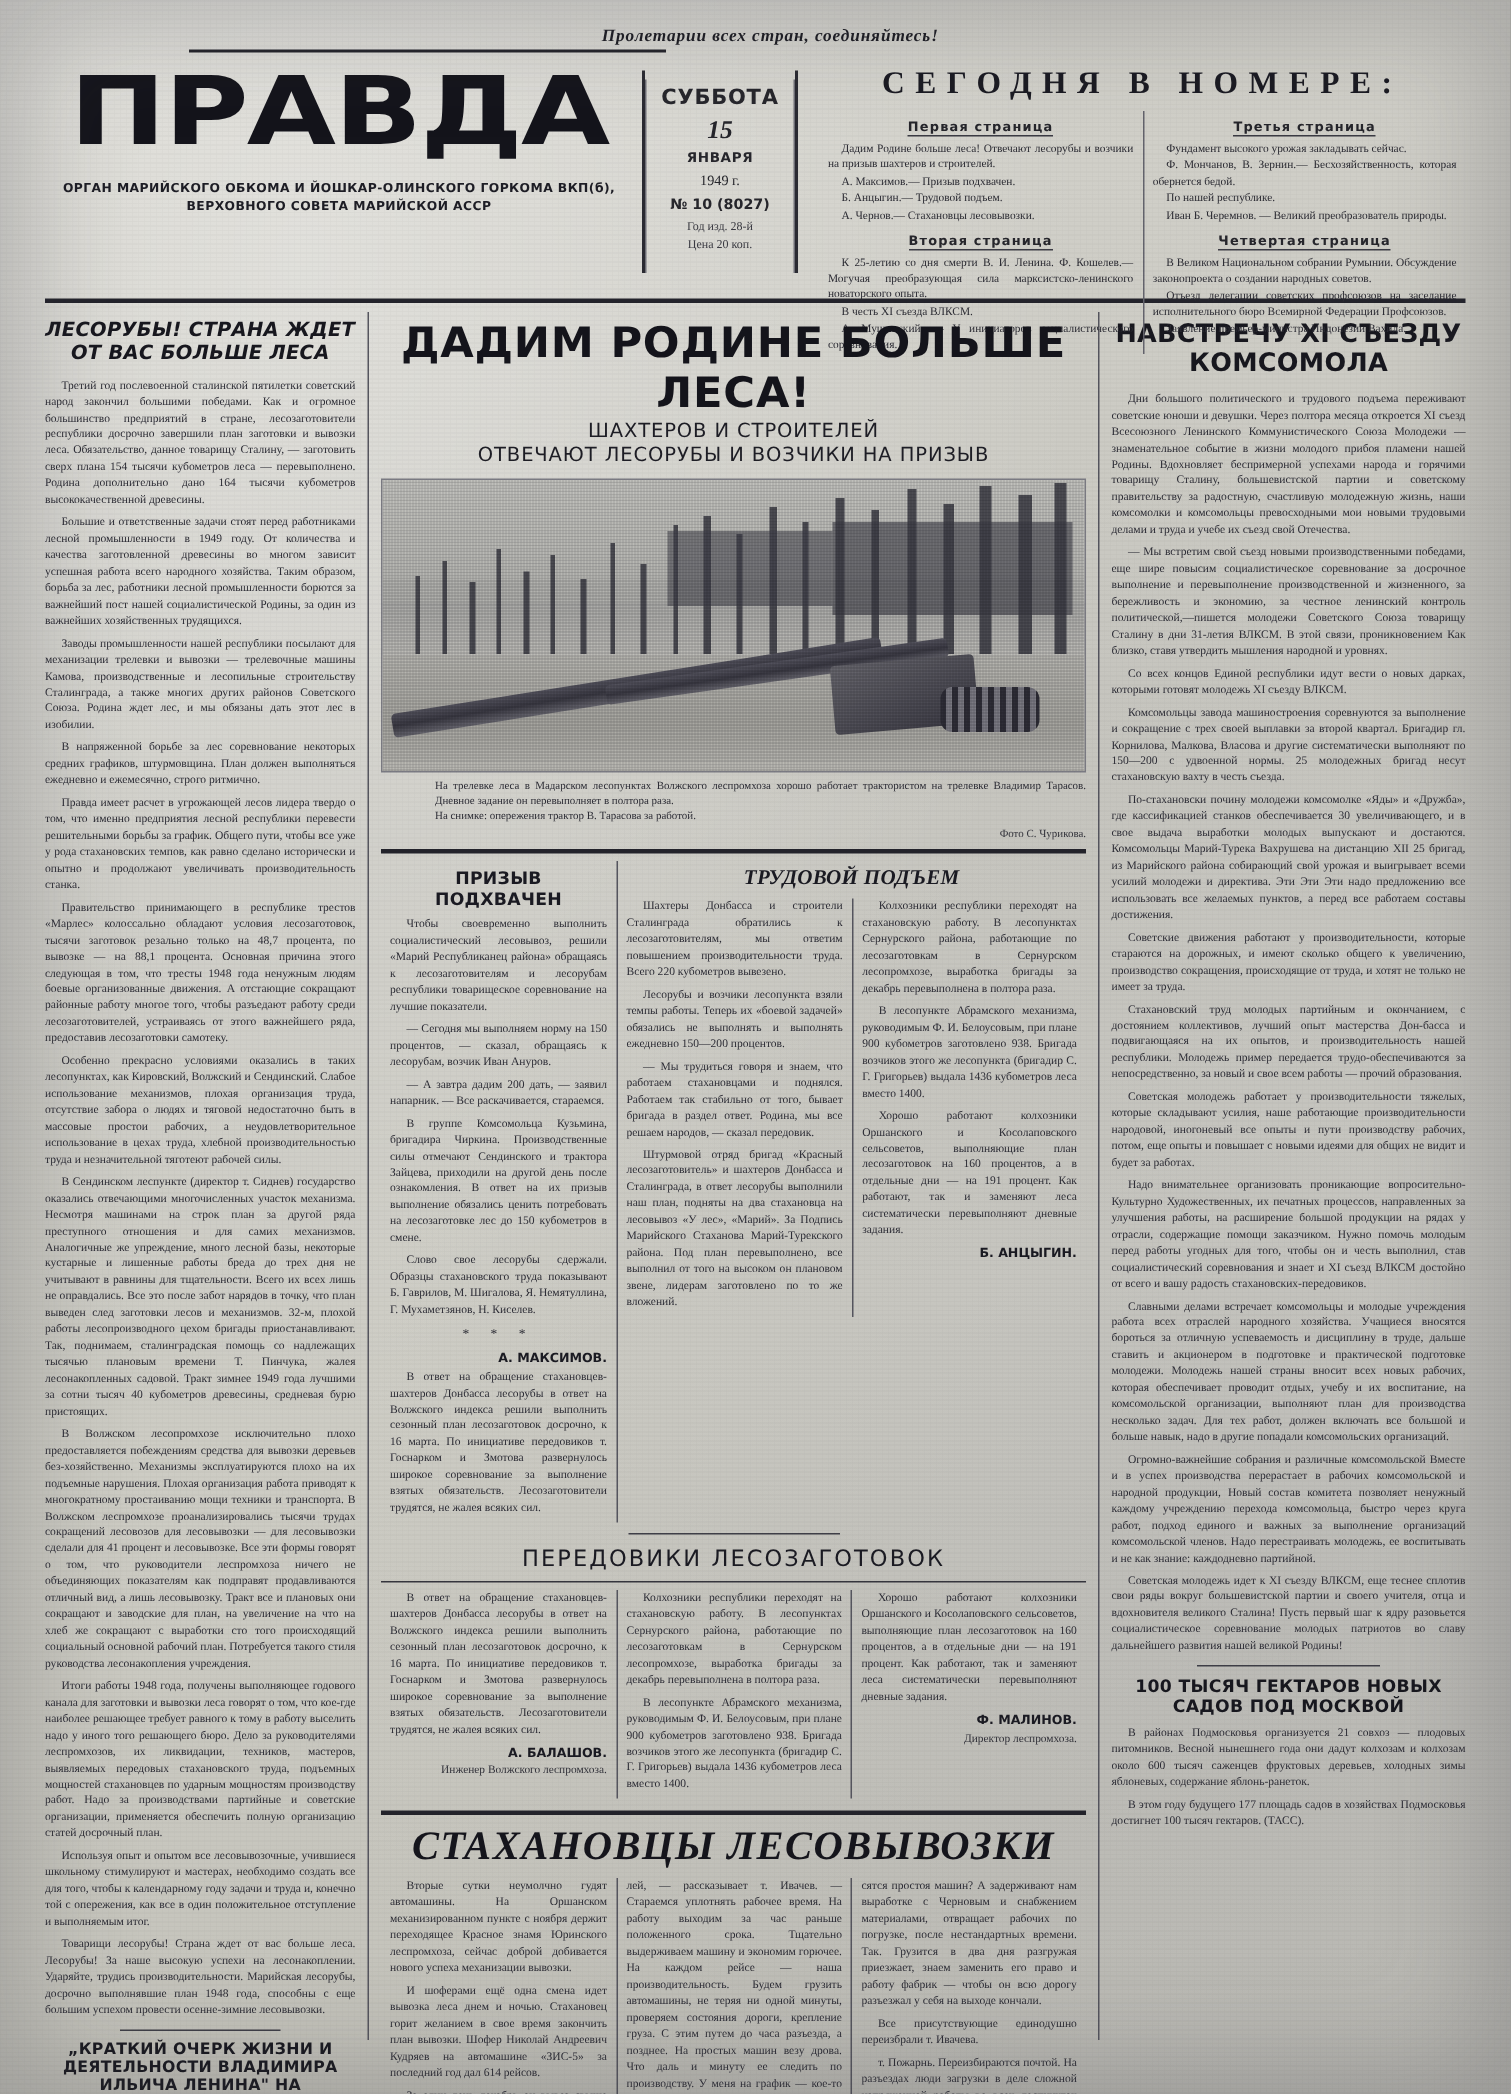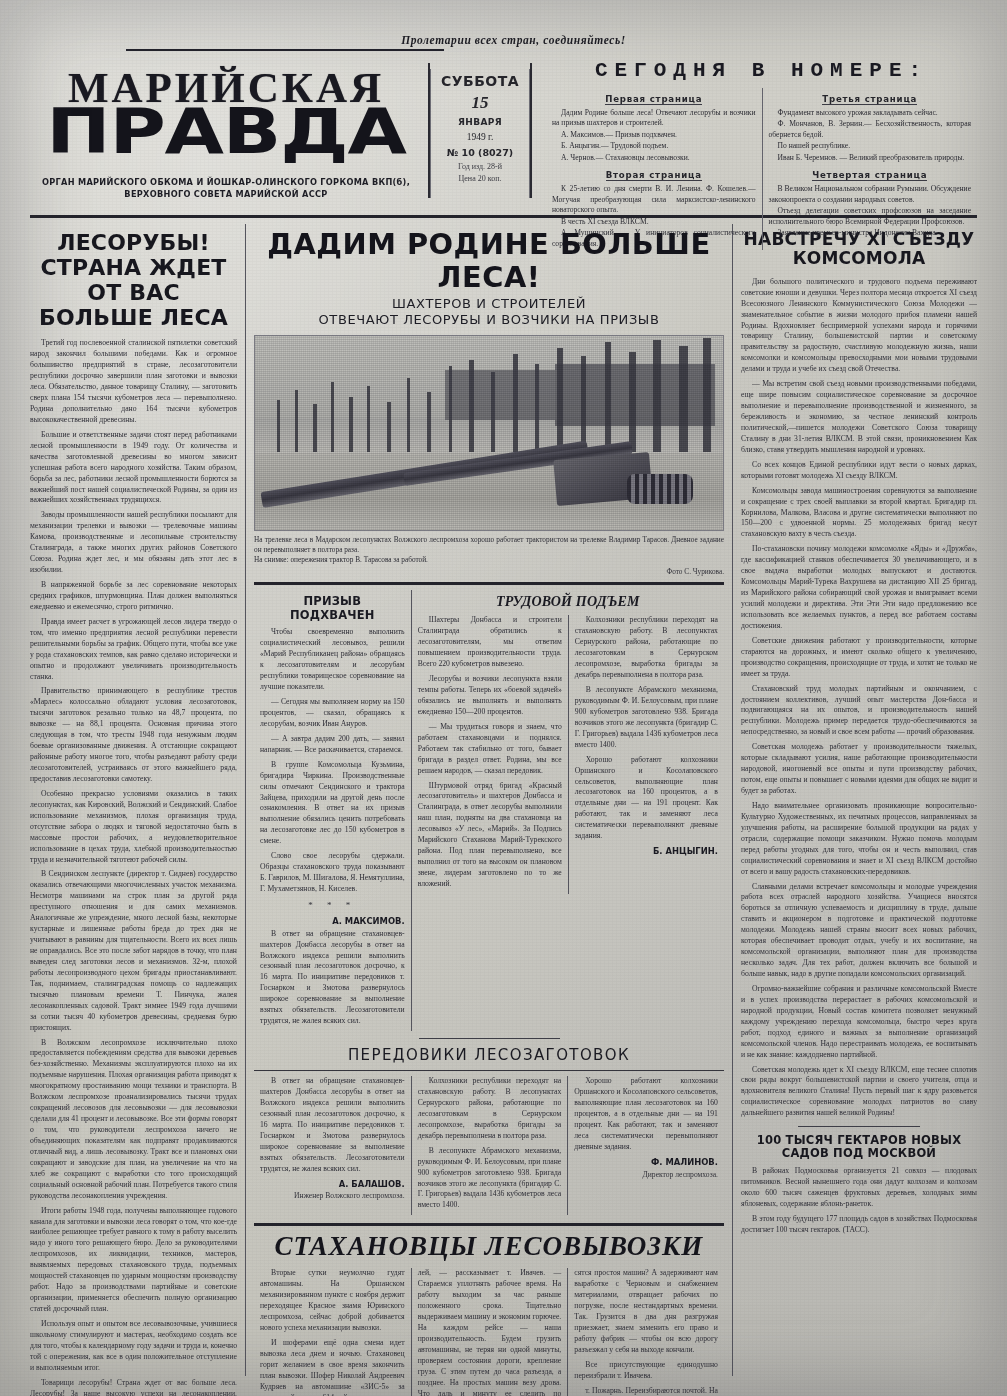--- a/index.html
+++ b/index.html
@@ -16,21 +16,21 @@
     color:#26262c;
   }
   .grain{position:absolute;inset:0;pointer-events:none;opacity:.30;
     background-image:
       repeating-linear-gradient(0deg, rgba(0,0,0,.055) 0 1px, rgba(255,255,255,0) 1px 3px),
       repeating-linear-gradient(90deg, rgba(0,0,0,.04) 0 1px, rgba(255,255,255,0) 1px 4px);
     mix-blend-mode:multiply;}
   .vign{position:absolute;inset:0;pointer-events:none;
     box-shadow:inset 0 0 70px 18px rgba(60,60,70,.26);}
 
-  .inner{position:absolute;left:30px;top:34px;width:947px;height:1360px;}
+  .inner{position:absolute;left:30px;top:18px;width:947px;height:1360px;}
 
   
   .slogan{text-align:center;font-style:italic;font-weight:bold;font-size:11.5px;
           letter-spacing:.6px;color:#1b1b22;padding-left:20px;}
   .slogan-rule{width:318px;margin:3px auto 0 0;margin-left:96px;border-top:2px solid #22222a;}
   .masthead{position:relative;height:160px;}
   .mh-left{position:absolute;left:0;top:16px;width:392px;text-align:center;}
   .mh-1{font-family:"Liberation Serif",serif;font-weight:bold;font-size:43px;
         letter-spacing:3px;line-height:.96;color:#1a1a22;
         text-shadow:0 0 1px rgba(0,0,0,.45);}
@@ -47,21 +47,21 @@
                  padding:4px 2px 0;box-sizing:border-box;}
   .d-day{font-family:"DejaVu Sans",sans-serif;font-weight:bold;font-size:14px;letter-spacing:.5px;}
   .d-num{font-family:"Liberation Serif",serif;font-weight:bold;font-style:italic;font-size:17px;margin-top:4px;}
   .d-mon{font-family:"DejaVu Sans",sans-serif;font-weight:bold;font-size:9px;margin-top:4px;letter-spacing:.4px;}
   .d-yr{font-size:9.5px;margin-top:5px;}
   .d-iss{font-family:"DejaVu Sans",sans-serif;font-weight:bold;font-size:9.5px;margin-top:5px;}
   .d-ed{font-size:8px;margin-top:4px;color:#3a3a42;}
   .d-pr{font-size:8px;margin-top:3px;color:#3a3a42;}
 
   .mh-right{position:absolute;left:516px;top:8px;width:431px;}
-  .today-title{text-align:center;font-family:Liberation Mono, monospace;font-weight:bold;
+  .today-title{text-align:center;font-family:Liberation Serif, serif;font-weight:bold;
                font-size:21px;letter-spacing:7px;color:#1a1a22;}
   .today-body{display:flex;margin-top:6px;}
   .today-col{width:50%;box-sizing:border-box;padding:0 6px;}
   .today-col + .today-col{border-left:1px solid #63636c;}
   .t-head{text-align:center;font-family:"DejaVu Sans",sans-serif;font-size:8.6px;
           font-weight:bold;letter-spacing:.8px;margin:4px 0 3px;
           display:inline-block;border-bottom:1px solid #3c3c45;width:auto;}
   .t-head-wrap{text-align:center;}
   .t-line{font-size:7.6px;line-height:1.38;text-align:justify;color:#2b2b33;margin-bottom:1px;}
   .t-ind{text-indent:9px;}
@@ -72,21 +72,21 @@
   
   .grid{display:flex;margin-top:6px;height:1152px;}
   .colL{width:216px;flex:0 0 216px;padding-right:8px;box-sizing:border-box;
         border-right:1px solid #55555e;}
   .colM{width:487px;flex:0 0 487px;padding:0 8px;box-sizing:border-box;
         border-right:1px solid #55555e;}
   .colR{width:244px;flex:0 0 244px;padding-left:8px;box-sizing:border-box;}
 
   .hl-blk{font-family:"DejaVu Sans",sans-serif;font-weight:bold;text-align:center;
           color:#17171e;line-height:1.14;letter-spacing:.2px;}
-  .hl-l{font-size:22px;margin:6px 0 8px;}
+  .hl-l{font-size:13px;margin:6px 0 8px;font-style:italic;}
   .hl-r{font-size:17px;margin:6px 0 8px;}
 
   .body{font-size:7.7px;line-height:1.42;text-align:justify;color:#2d2d36;}
   .body p{margin:0 0 4px;text-indent:11px;}
   .body p.noind{text-indent:0;}
   .byline{text-align:right;font-family:"DejaVu Sans",sans-serif;font-weight:bold;
           font-size:8.4px;margin:3px 0 1px;color:#1a1a22;}
   .byline-sub{text-align:right;font-size:7.6px;font-style:normal;color:#33333b;margin-bottom:5px;}
   .stars{text-align:center;font-size:9px;letter-spacing:6px;margin:3px 0 4px;color:#33333b;}
   .sep{border-top:1px solid #3e3e47;width:52%;margin:7px auto;}
@@ -103,21 +103,21 @@
   .photo .sky{position:absolute;left:0;top:0;right:0;height:42%;
               background:linear-gradient(180deg,#c2c2bd,#b2b2ae);}
   .photo .ground{position:absolute;left:0;bottom:0;right:0;height:40%;
               background:linear-gradient(180deg,#b9b8b2,#a9a8a2 60%,#bcbbb5);}
   .trunk{position:absolute;background:#4b4b52;}
   .log{position:absolute;background:linear-gradient(180deg,#565560,#3b3a44 50%,#6a6972);
        border-radius:3px;}
   .photo-grain{position:absolute;inset:0;opacity:.5;mix-blend-mode:multiply;
        background-image:repeating-linear-gradient(0deg,rgba(40,40,50,.25) 0 1px,rgba(255,255,255,0) 1px 2px),
                         repeating-linear-gradient(90deg,rgba(40,40,50,.18) 0 1px,rgba(255,255,255,0) 1px 2px);}
-  .cap{font-size:7.3px;line-height:1.38;color:#2d2d36;margin-top:4px;text-align:justify;}
+  .cap{font-size:7.3px;line-height:1.38;color:#2d2d36;margin-top:4px;text-align:justify;margin-left:36px;}
   .credit{text-align:right;font-size:7.3px;color:#33333b;margin-top:2px;}
 
   .m3{display:flex;margin-top:5px;}
   .m3 > div{box-sizing:border-box;}
   .m3c{width:33.33%;padding:0 6px;}
   .m3c + .m3c{border-left:1px solid #55555e;}
   .sec-h{font-family:"DejaVu Sans",sans-serif;font-weight:bold;font-size:11.5px;
          text-align:center;margin:4px 0 5px;color:#1a1a22;letter-spacing:.2px;}
   .sec-h.ital{font-family:"Liberation Serif",serif;font-style:italic;font-size:14px;font-weight:bold;}
   .band-h{font-family:"DejaVu Sans",sans-serif;font-size:15px;text-align:center;
@@ -132,21 +132,20 @@
   <div class="inner">
 
     <div>
       <div class="slogan">Пролетарии всех стран, соединяйтесь!</div>
       <div class="slogan-rule"></div>
     </div>
 
     <div class="masthead">
 
       <div class="mh-left">
-        <div class="mh-1">МАРИЙСКАЯ</div>
         <div class="mh-2">ПРАВДА</div>
         <div class="mh-sub">
           <div>ОРГАН МАРИЙСКОГО ОБКОМА И  ЙОШКАР-ОЛИНСКОГО  ГОРКОМА ВКП(б),</div>
           <div>ВЕРХОВНОГО СОВЕТА МАРИЙСКОЙ АССР</div>
         </div>
       </div>
 
       <div class="mh-date">
         <div class="d-in">
           <div class="d-day">СУББОТА</div>

